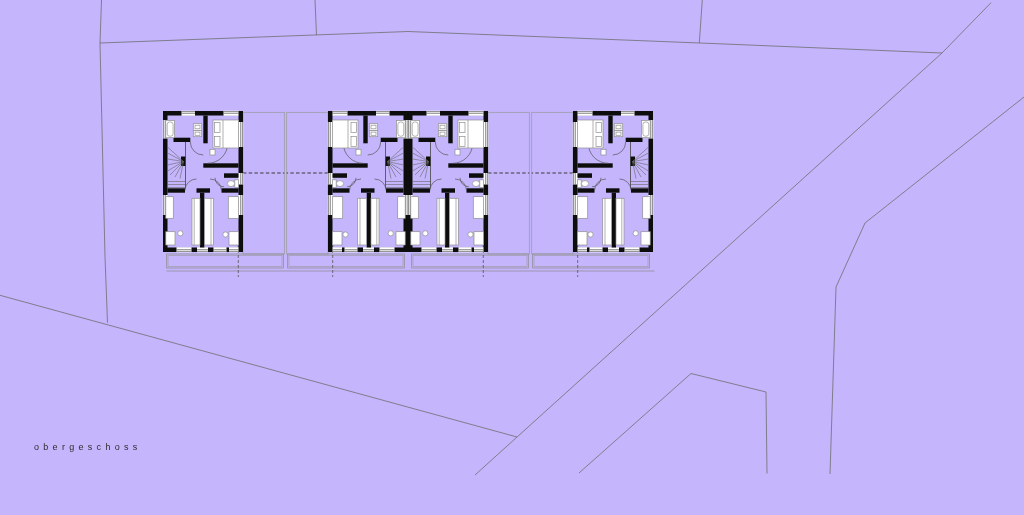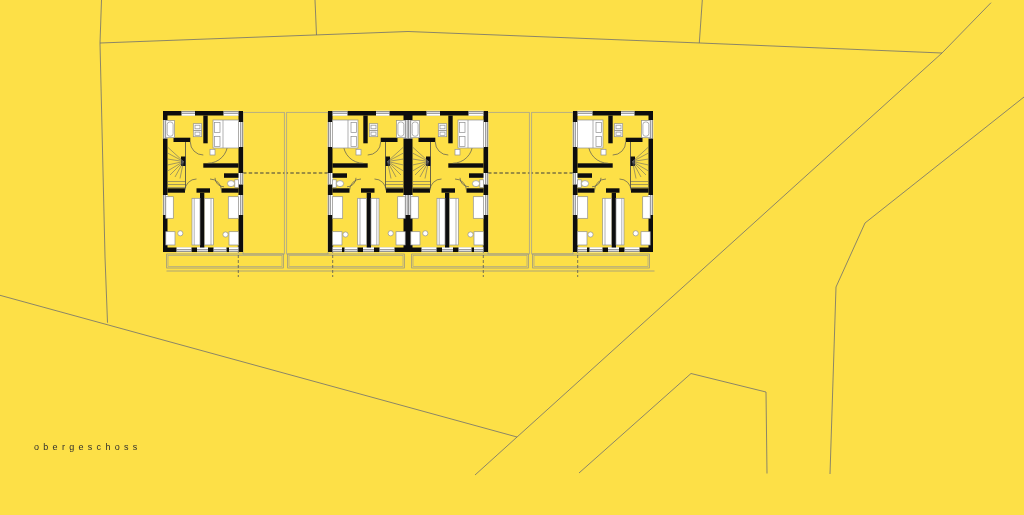--- a/index.html
+++ b/index.html
@@ -1,16 +1,16 @@
 <!DOCTYPE html>
 <html><head>
 <meta charset="utf-8">
 <style>
   html,body{margin:0;padding:0;background:#ffffff;}
-  .stage{position:relative;width:1024px;height:515px;background:#fde047;overflow:hidden;
+  .stage{position:relative;width:1024px;height:515px;background:#c4b5fd;overflow:hidden;
          font-family:"Liberation Sans", sans-serif;}
   svg{display:block;}
   .floor-label{font-family:"Liberation Sans", sans-serif;font-size:9px;letter-spacing:4.3px;
                fill:#2e2e2e;}
 </style>
 </head>
 <body>
 
 <div class="stage">
 <svg width="1024" height="515" viewBox="0 0 1024 515">

